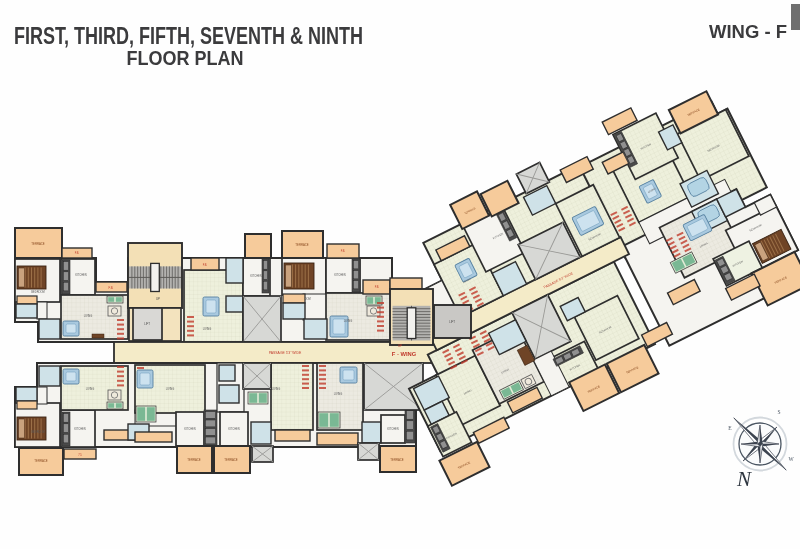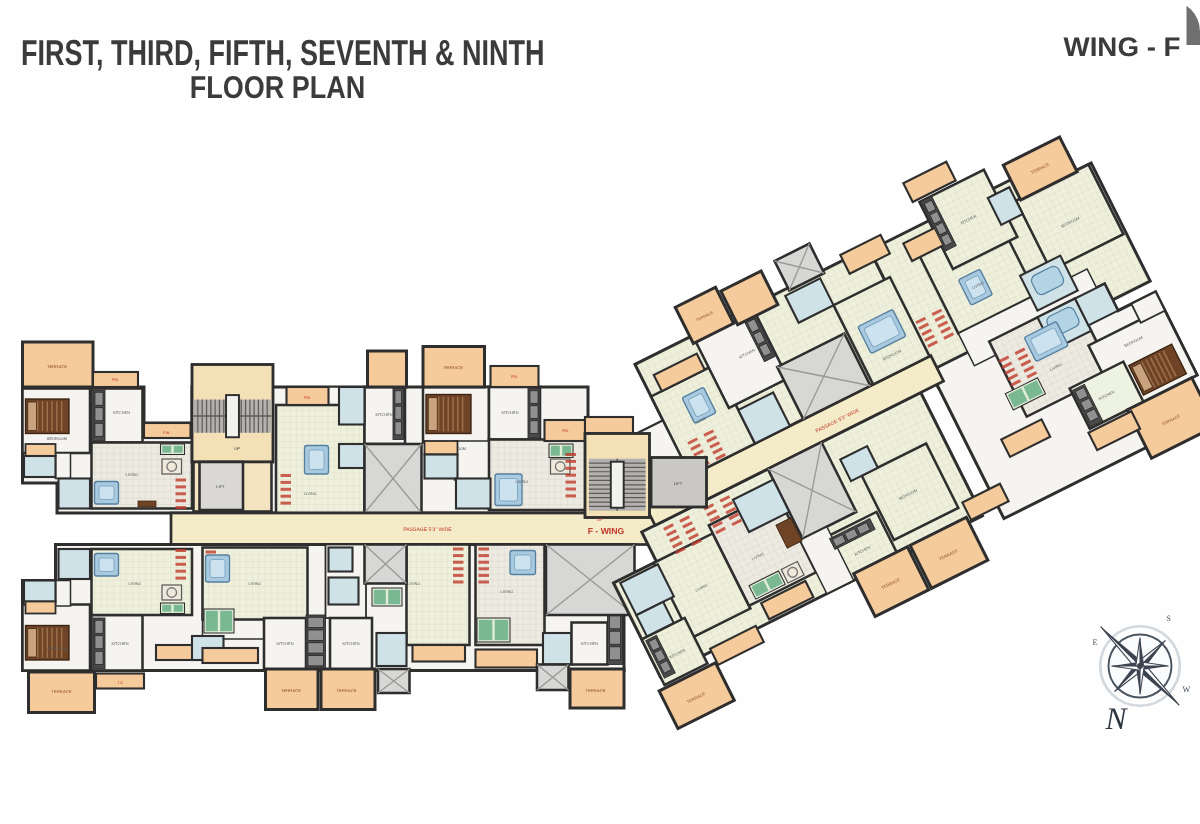--- a/index.html
+++ b/index.html
@@ -1,16 +1,16 @@
 <!DOCTYPE html>
 <html><head>
 <meta charset="utf-8">
 <style>
 html,body{margin:0;padding:0;background:#fff;}
-#page{position:relative;width:800px;height:549px;overflow:hidden;font-family:"Liberation Sans",sans-serif;border-radius:21px;}
+#page{position:relative;width:800px;height:549px;overflow:hidden;font-family:"Liberation Sans",sans-serif;}
 </style>
 </head>
 <body>
 <div id="page">
 <svg width="800" height="549" viewBox="0 0 800 549">
 <defs>
         <pattern id="gr" width="4.2" height="4.2" patternUnits="userSpaceOnUse">
           <path d="M4.2,0 H0 V4.2" fill="none" stroke="rgba(120,120,90,0.18)" stroke-width="0.5"></path>
         </pattern>
       </defs>

